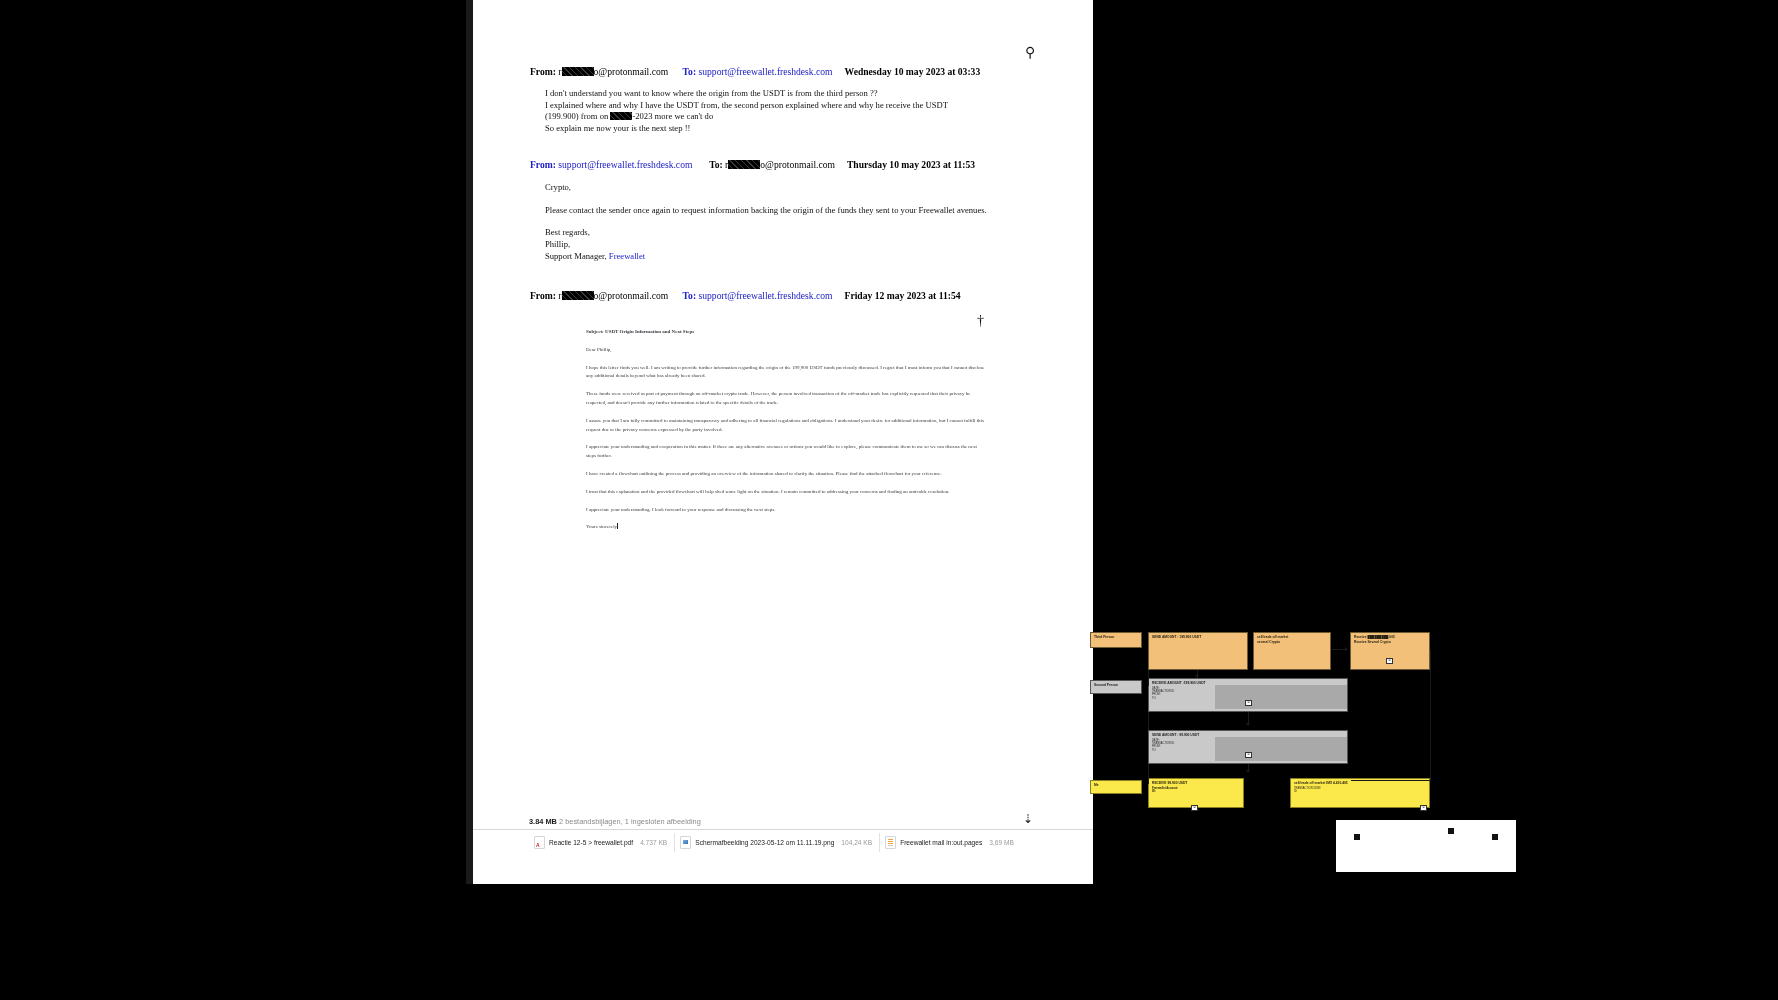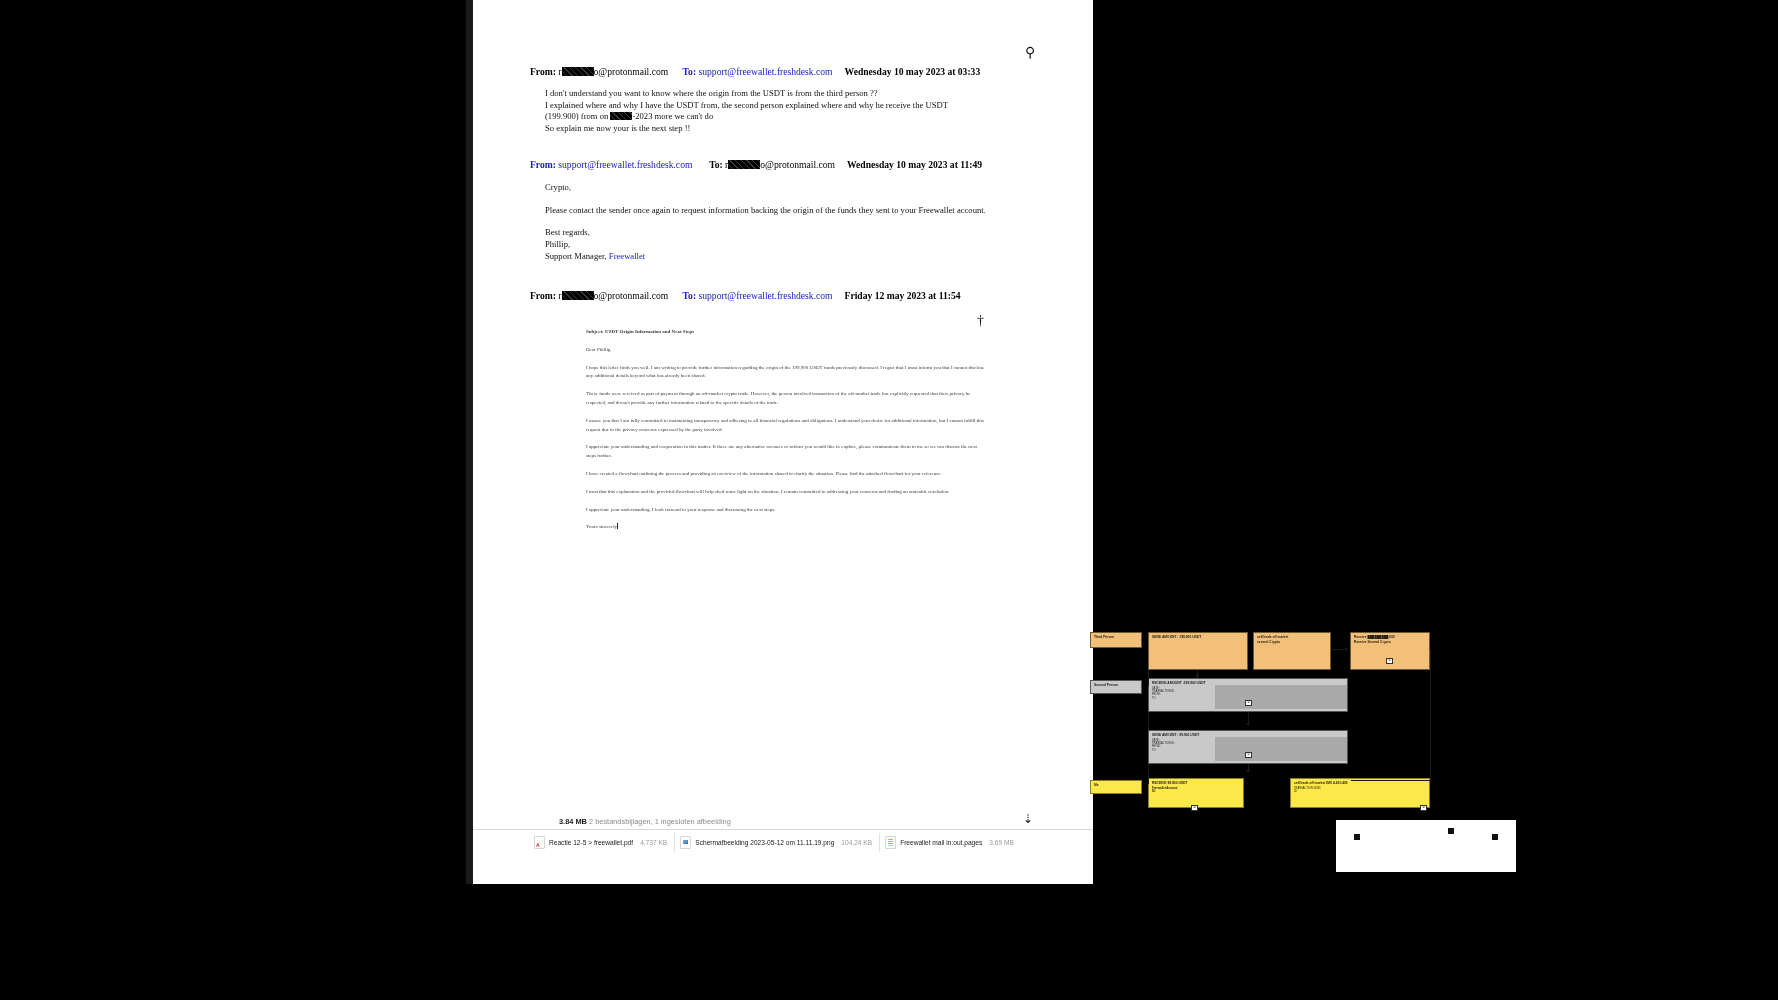--- a/index.html
+++ b/index.html
@@ -37,21 +37,21 @@
   .fline{position:absolute;background:#1b1b1b;}
   .arrow-d{position:absolute;width:0;height:0;border-left:2.5px solid transparent;
            border-right:2.5px solid transparent;border-top:3.5px solid #1b1b1b;}
   .arrow-r{position:absolute;width:0;height:0;border-top:2.5px solid transparent;
            border-bottom:2.5px solid transparent;border-left:3.5px solid #1b1b1b;}
   .anchor{position:absolute;width:5px;height:4px;border:1px solid #333;background:#fff;
           font-size:2.6px;text-align:center;line-height:4px;color:#333;}
   
   .attbar{position:absolute;left:473px;top:812px;width:620px;height:72px;background:#fff;}
   .att-meta{position:absolute;left:56px;top:5px;font-family:"Liberation Sans",sans-serif;font-size:7.4px;}
-  .att-meta b{color:#1a1a1a;margin-left:30px;}
+  .att-meta b{color:#1a1a1a;}
   .att-meta span{color:#8a8a8a;}
   .att-sep{position:absolute;left:0;top:17px;width:620px;height:1px;background:#d8d8d8;}
   .chips{position:absolute;left:56px;top:21px;display:flex;gap:0;align-items:center;}
   .chip{display:flex;align-items:center;gap:4px;padding:3px 7px 3px 5px;
         font-family:"Liberation Sans",sans-serif;font-size:6.6px;color:#1b1b1b;
         border-right:1px solid #e2e2e2;white-space:nowrap;}
   .chip .sz{color:#9a9a9a;margin-left:3px;}
   .chip .ic{width:9px;height:11px;border-radius:1px;display:inline-block;position:relative;flex:none;}
   .ic-pdf{background:#fff;border:1px solid #d6d6d6;}
   .ic-pdf::after{content:"A";position:absolute;left:1px;bottom:0px;font-size:5px;
@@ -93,27 +93,27 @@
       <div>So explain me now your is the next step !!</div>
     </div>
 
     <div class="hdr" style="left:57px;top:159px;">
       <b class="blue">From:</b>
       <span class="blue">support@freewallet.freshdesk.com</span>
       &nbsp;&nbsp;&nbsp;&nbsp;&nbsp;
       <b>To:</b>
       <span>r</span><span class="redact" style="width:32px;"></span><span>o@protonmail.com</span>
       &nbsp;&nbsp;&nbsp;
-      <b>Wednesday 10 may 2023 at 11:49</b>
+      <b>Thursday 10 may 2023 at 11:53</b>
     </div>
 
     <div class="body-txt" style="left:72px;top:182px;width:520px;">
       <div>Crypto,</div>
       <div style="height:11px;"></div>
-      <div>Please contact the sender once again to request information backing the origin of the funds they sent to your Freewallet account.</div>
+      <div>Please contact the sender once again to request information backing the origin of the funds they sent to your Freewallet avenues.</div>
       <div style="height:11px;"></div>
       <div>Best regards,</div>
       <div>Phillip,</div>
       <div><span>Support Manager, </span><span class="blue">Freewallet</span></div>
     </div>
 
     <div class="hdr" style="left:57px;top:290px;">
       <b>From:</b>
       <span>r</span><span class="redact" style="width:32px;"></span><span>o@protonmail.com</span>
       &nbsp;&nbsp;&nbsp;&nbsp;

